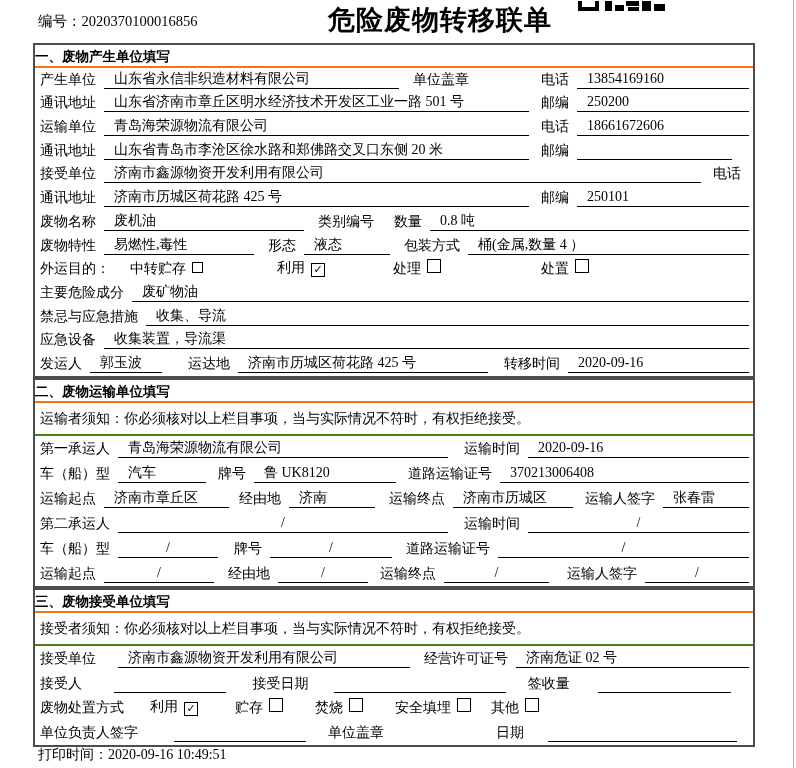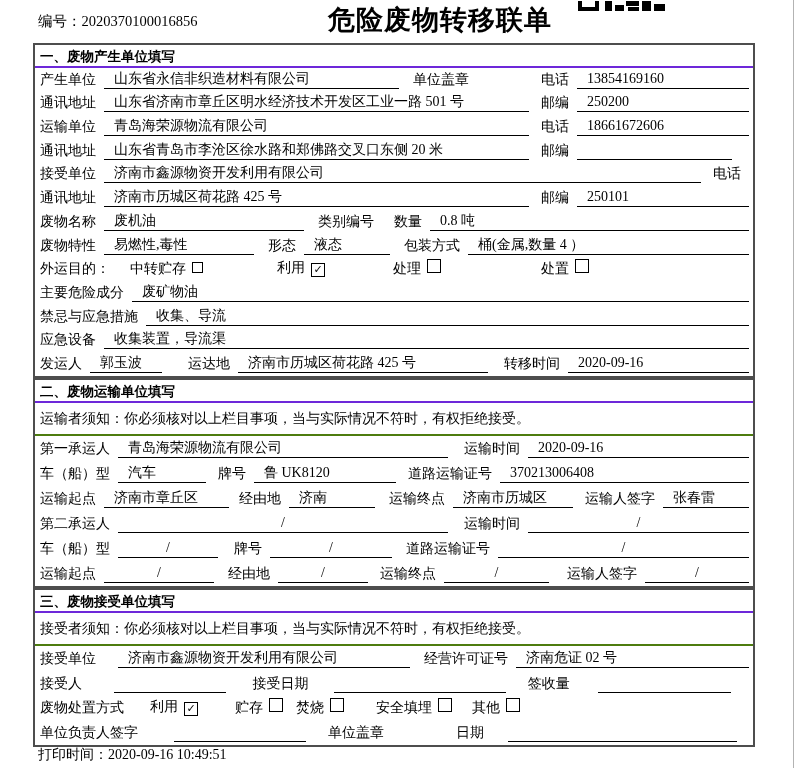--- a/index.html
+++ b/index.html
@@ -12,23 +12,23 @@
   .page-edge{position:absolute;top:0;right:2px;width:1px;height:768px;background:#b3b3b3;}
   .serial{position:absolute;left:38px;top:12px;font-size:14.5px;white-space:nowrap;}
   .doc-title{position:absolute;left:90px;top:2px;width:700px;text-align:center;
     font-size:27px;font-weight:bold;letter-spacing:1px;}
   .qr-frag{position:absolute;left:578px;top:0;width:88px;height:11px;}
   .section{position:absolute;left:33px;width:722px;border:2px solid #4d4d4d;
     box-sizing:border-box;background:#fff;display:flex;flex-direction:column;}
   .sec1{top:43px;height:335px;}
   .sec2{top:378px;height:210px;}
   .sec3{top:588px;height:159px;}
-  .sec-header{height:14px;flex:0 0 23px;line-height:23px;border-bottom:2px solid #6d28d9;
+  .sec-header{height:14px;flex:0 0 23px;line-height:23px;border-bottom:2px solid #f97316;
     font-family:"Liberation Sans","DejaVu Sans",sans-serif;font-weight:bold;
-    font-size:13.5px;padding-left:5px;box-sizing:border-box;}
+    font-size:13.5px;box-sizing:border-box;}
   .row{flex:1;display:flex;align-items:flex-end;padding:0 4px 3px 5px;box-sizing:border-box;min-height:0;}
   .row-notice{flex:0 0 33px;display:flex;align-items:center;padding-left:5px;
     border-bottom:2px solid #4d7c0f;box-sizing:border-box;}
   .lb{white-space:nowrap;line-height:19px;margin-right:8px;}
   .u{border-bottom:1px solid #000;line-height:19px;white-space:nowrap;
     padding-left:10px;box-sizing:border-box;overflow:hidden;}
   .u.ctr{text-align:center;padding-left:0;}
   .grow{flex:1;}
   .sp{flex:1;}
   .cb{display:inline-block;width:12px;height:12px;border:1px solid #000;
@@ -230,27 +230,27 @@
     <span class="lb" style="margin-left:26px">接受日期</span>
     <span class="u" style="width:180px;margin-left:18px"></span>
     <span class="lb" style="margin-left:22px">签收量</span>
     <span class="u" style="width:140px;margin-left:20px;margin-right:18px"></span>
   </div>
 
   <div class="row">
     <span class="lb">废物处置方式</span>
     <span class="opt" style="margin-left:18px"><span>利用</span><span class="cb">✓</span></span>
     <span class="opt" style="margin-left:37px"><span>贮存</span><span class="cb"></span></span>
-    <span class="opt" style="margin-left:13px"><span>焚烧</span><span class="cb"></span></span>
+    <span class="opt" style="margin-left:32px"><span>焚烧</span><span class="cb"></span></span>
     <span class="opt" style="margin-left:32px"><span>安全填埋</span><span class="cb"></span></span>
     <span class="opt" style="margin-left:20px"><span>其他</span><span class="cb"></span></span>
   </div>
 
   <div class="row">
     <span class="lb">单位负责人签字</span>
     <span class="u" style="width:132px;margin-left:28px"></span>
     <span class="lb" style="margin-left:22px">单位盖章</span>
-    <span class="lb" style="margin-left:64px">日期</span>
+    <span class="lb" style="margin-left:104px">日期</span>
     <span class="u grow" style="margin-right:12px;margin-left:16px"></span>
   </div>
 </div>
 
 <div class="print-line"><span>打印时间：</span><span>2020-09-16 10:49:51</span></div>
 
 </body></html>

